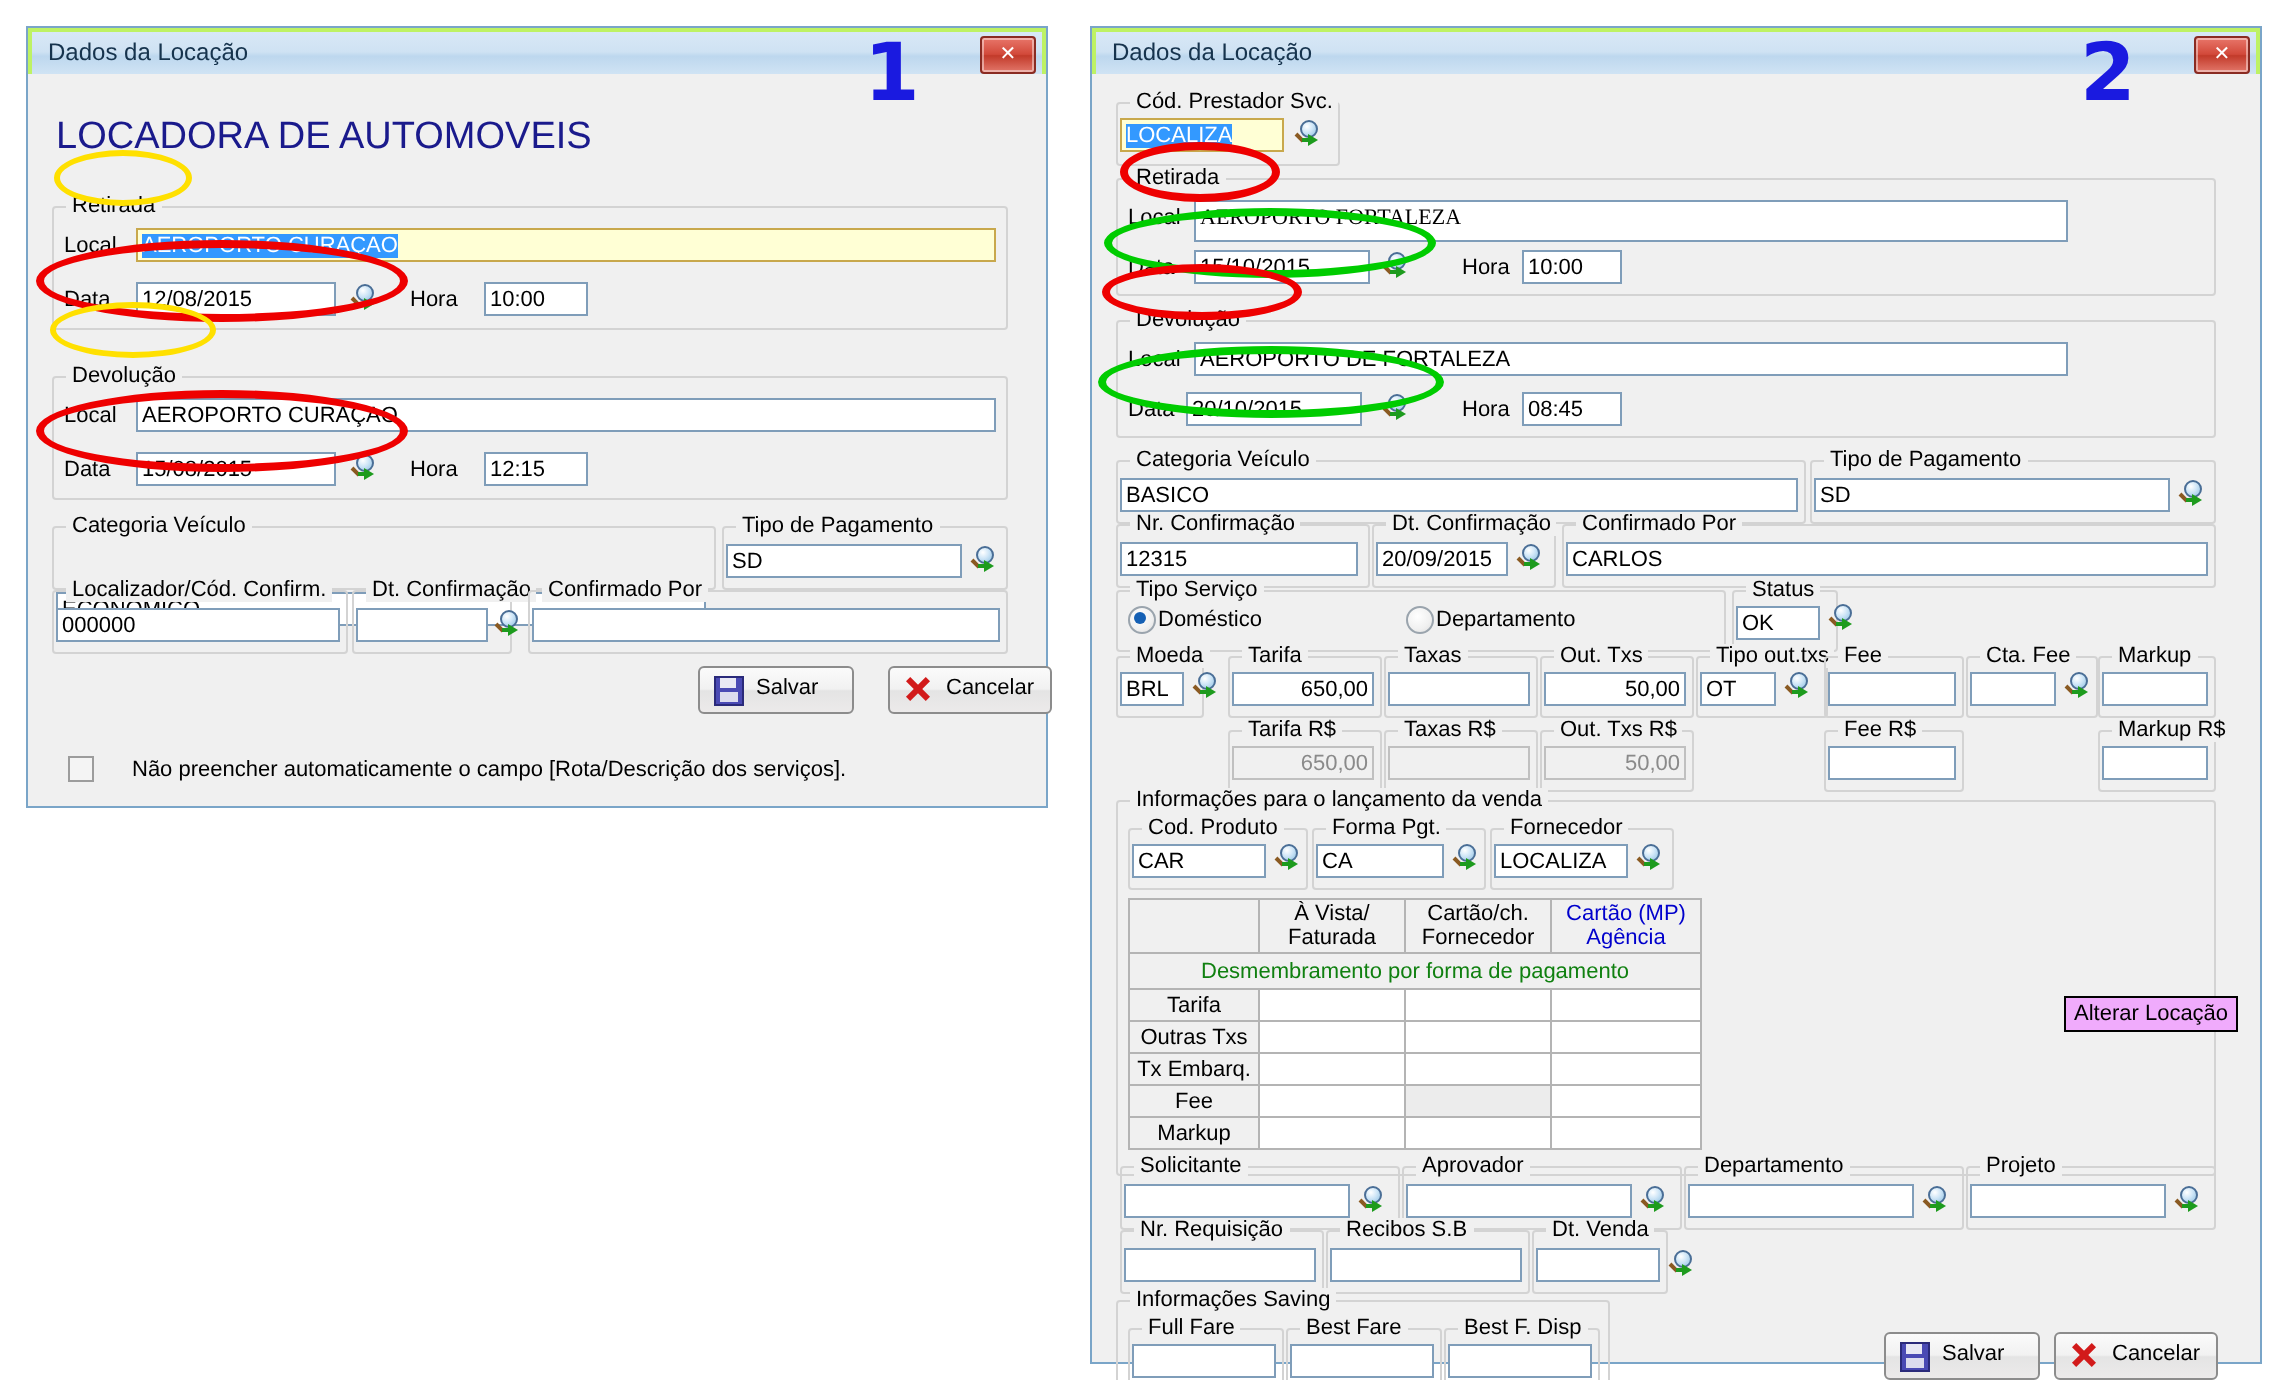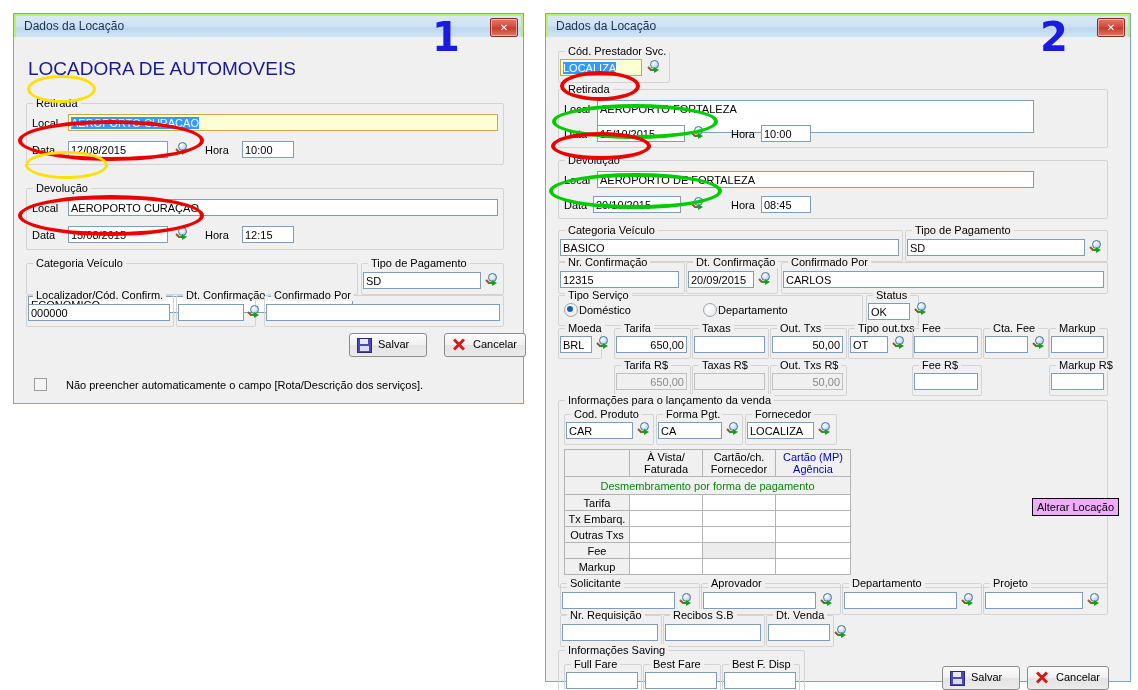--- a/index.html
+++ b/index.html
@@ -203,21 +203,21 @@
       <div class="lens"></div>
         <div class="hnd"></div>
         <div class="arwb"></div>
         <div class="arw"></div>
     </div>
 
     <div class="gb" style="left:12px;top:52px;width:548px;height:57px;">
       <span class="gb-lbl">Retirada</span>
     </div>
     <span class="lbl" style="left:18px;top:66px;">Local</span>
-    <div class="inp" style="left:51px;top:63px;width:437px;height:33px;">AEROPORTO FORTALEZA</div>
+    <div class="inp" style="left:51px;top:63px;width:437px;height:21px;font-family:Liberation Serif, serif;">AEROPORTO FORTALEZA</div>
     <span class="lbl" style="left:18px;top:91px;">Data</span>
     <div class="inp" style="left:51px;top:88px;width:88px;height:17px;">15/10/2015</div>
     <div class="mag" style="left:145px;top:89px;">
       <div class="lens"></div>
         <div class="hnd"></div>
         <div class="arwb"></div>
         <div class="arw"></div>
     </div>
     <span class="lbl" style="left:185px;top:91px;">Hora</span>
     <div class="inp" style="left:215px;top:88px;width:50px;height:17px;">10:00</div>
@@ -416,27 +416,27 @@
       <tr>
         <td class="banner" colspan="4" style="width:266px;">Desmembramento por forma de pagamento</td>
       </tr>
       <tr>
         <td class="rh">Tarifa</td>
         <td class="empty"></td>
         <td class="empty"></td>
         <td class="empty"></td>
       </tr>
       <tr>
+        <td class="rh">Outras Txs</td>
+        <td class="empty"></td>
+        <td class="empty"></td>
+        <td class="empty"></td>
+      </tr>
+      <tr>
         <td class="rh">Tx Embarq.</td>
-        <td class="empty"></td>
-        <td class="empty"></td>
-        <td class="empty"></td>
-      </tr>
-      <tr>
-        <td class="rh">Outras Txs</td>
         <td class="empty"></td>
         <td class="empty"></td>
         <td class="empty"></td>
       </tr>
       <tr>
         <td class="rh">Fee</td>
         <td class="empty"></td>
         <td class="grayc"></td>
         <td class="empty"></td>
       </tr>

